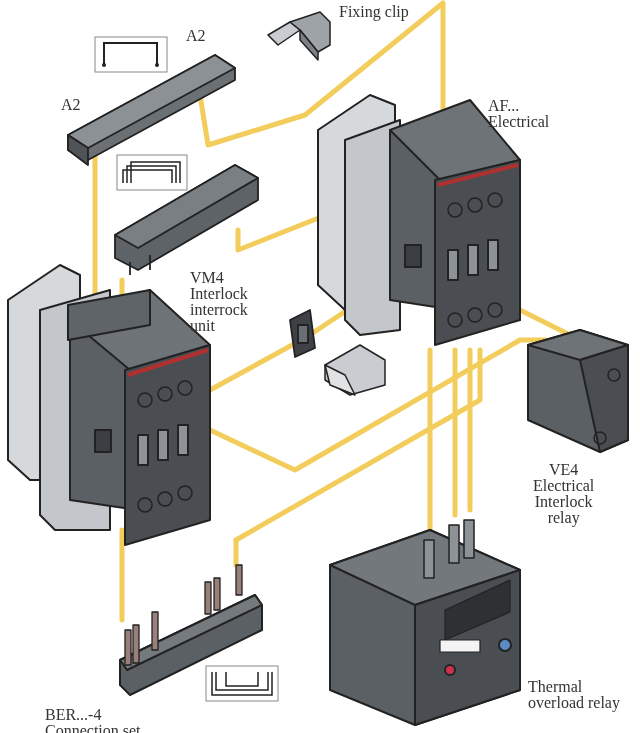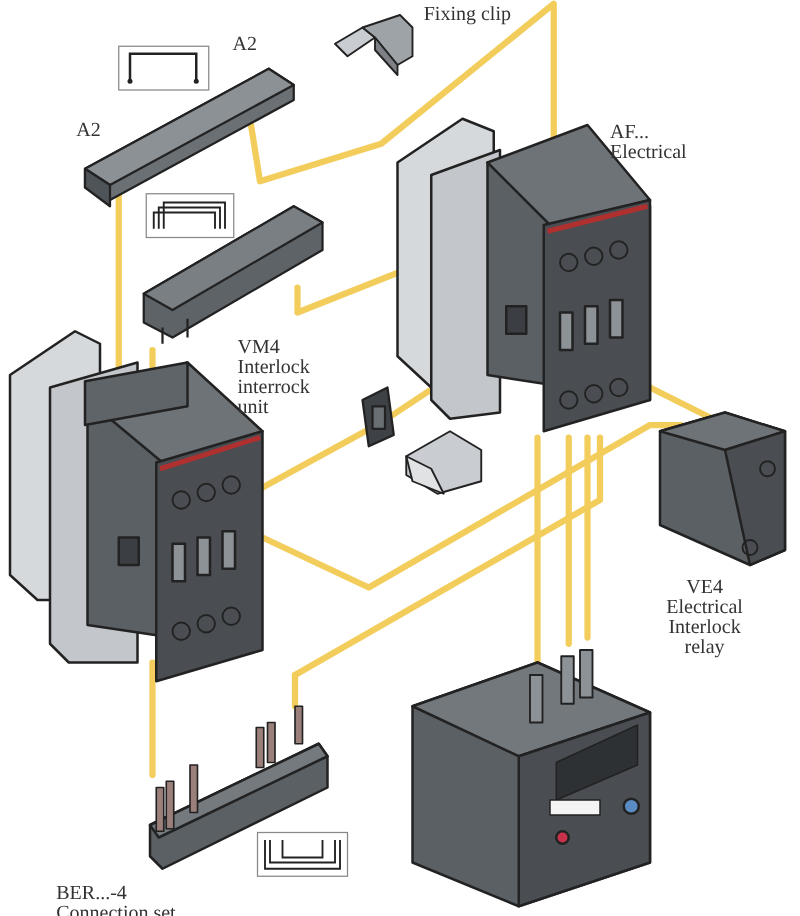--- a/index.html
+++ b/index.html
@@ -201,13 +201,17 @@
 <div class="lbl" style="left:533px;top:462px;text-align:center;">
   <div>VE4</div>
   <div>Electrical</div>
   <div>Interlock</div>
   <div>relay</div>
 </div>
 <div class="lbl" style="left:45px;top:683px;margin-top:24px;">
   <div>BER...-4</div>
   <div>Connection set</div>
 </div>
+<div class="lbl" style="left:528px;top:679px;">
+  <div>Thermal</div>
+  <div>overload relay</div>
+</div>
 </div>
 
 </body></html>

